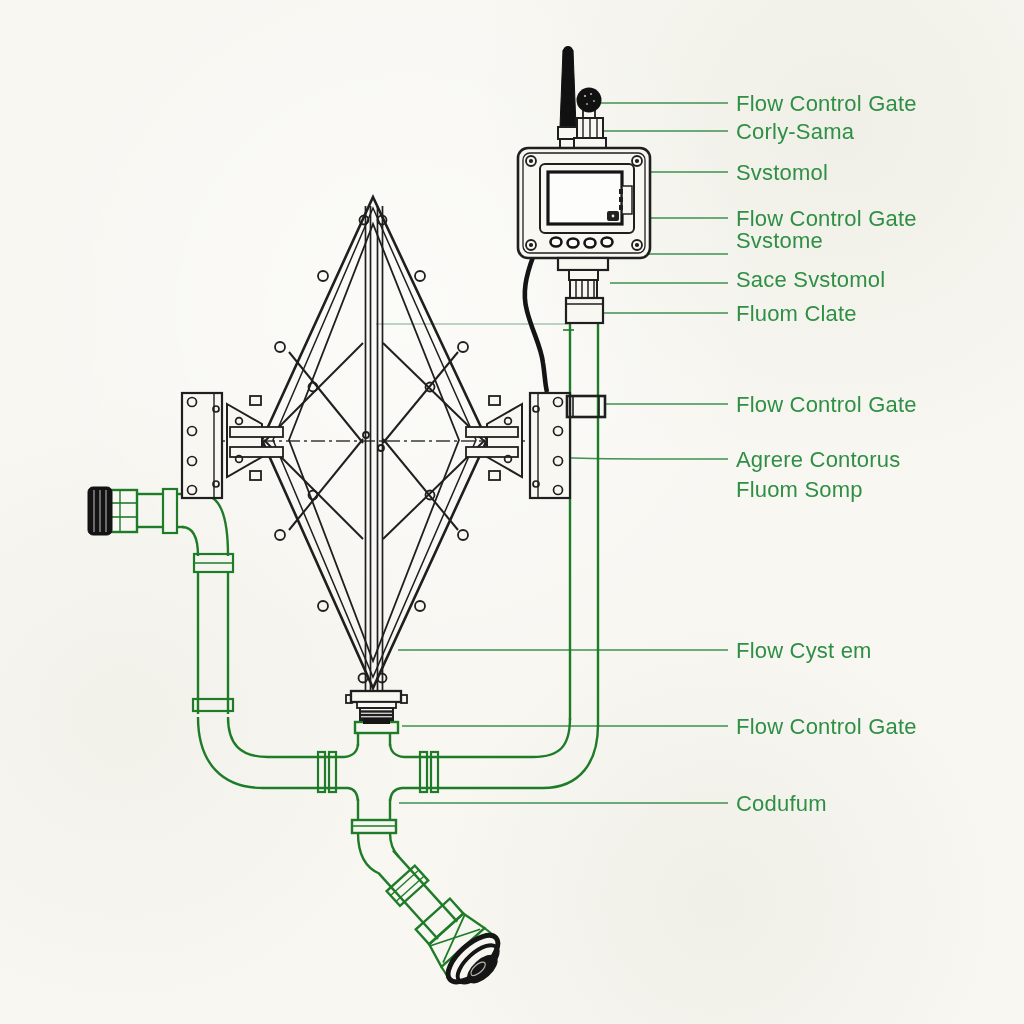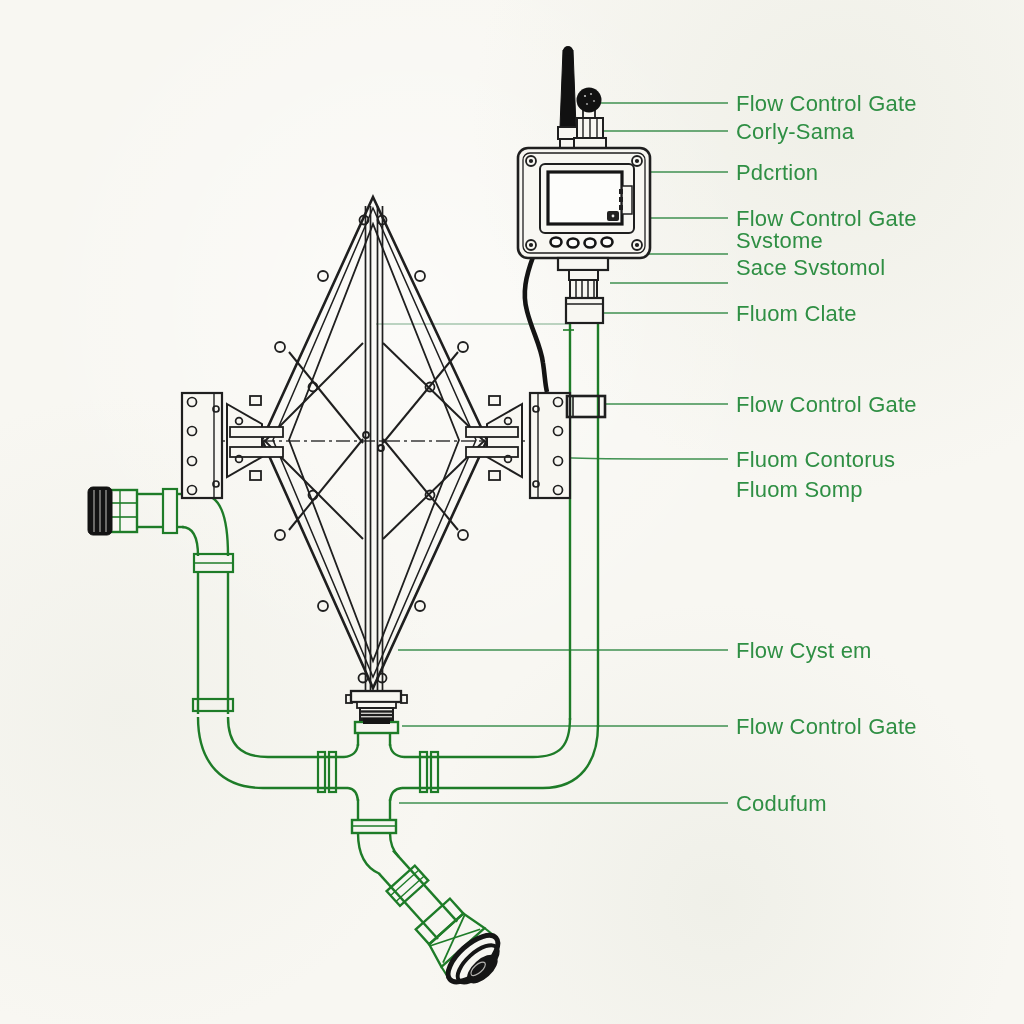--- a/index.html
+++ b/index.html
@@ -293,26 +293,26 @@
       <line x1="594" y1="280" x2="594" y2="298" stroke-width="1.5"></line>
       <rect x="566" y="298" width="37" height="25" stroke-width="2.2"></rect>
       <line x1="566" y1="304" x2="603" y2="304" stroke-width="1.4"></line>
     </g>
   </g>
 </svg>
 
 <div class="labels">
   <div class="label" style="top:92px">Flow Control Gate</div>
   <div class="label" style="top:120px">Corly-Sama</div>
-  <div class="label" style="top:161px">Pdcrtion</div>
+  <div class="label" style="top:161px">Svstomol</div>
   <div class="label" style="top:207px">Flow Control Gate</div>
   <div class="label" style="top:229px">Svstome</div>
-  <div class="label" style="top:256px">Sace Svstomol</div>
+  <div class="label" style="top:268px">Sace Svstomol</div>
   <div class="label" style="top:302px">Fluom Clate</div>
   <div class="label" style="top:393px">Flow Control Gate</div>
-  <div class="label" style="top:448px">Fluom Contorus</div>
+  <div class="label" style="top:448px">Agrere Contorus</div>
   <div class="label" style="top:478px">Fluom Somp</div>
   <div class="label" style="top:639px">Flow Cyst em</div>
   <div class="label" style="top:715px">Flow Control Gate</div>
   <div class="label" style="top:792px">Codufum</div>
 </div>
 
 </div>
 
 </body></html>

